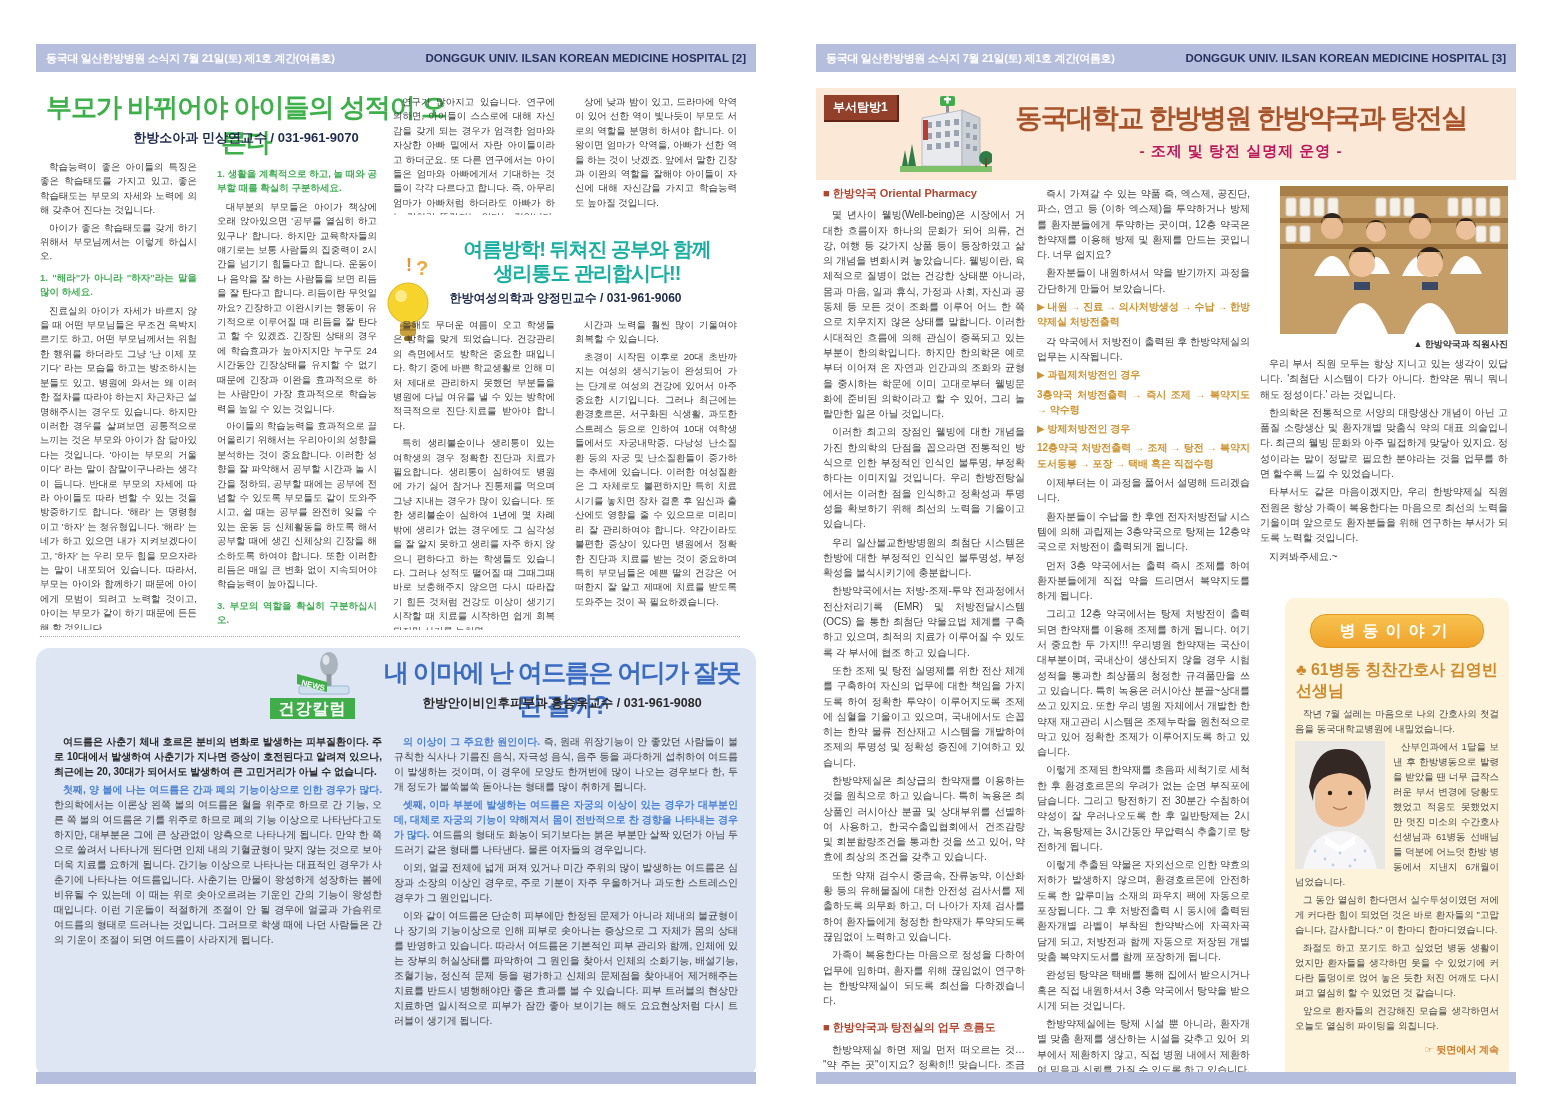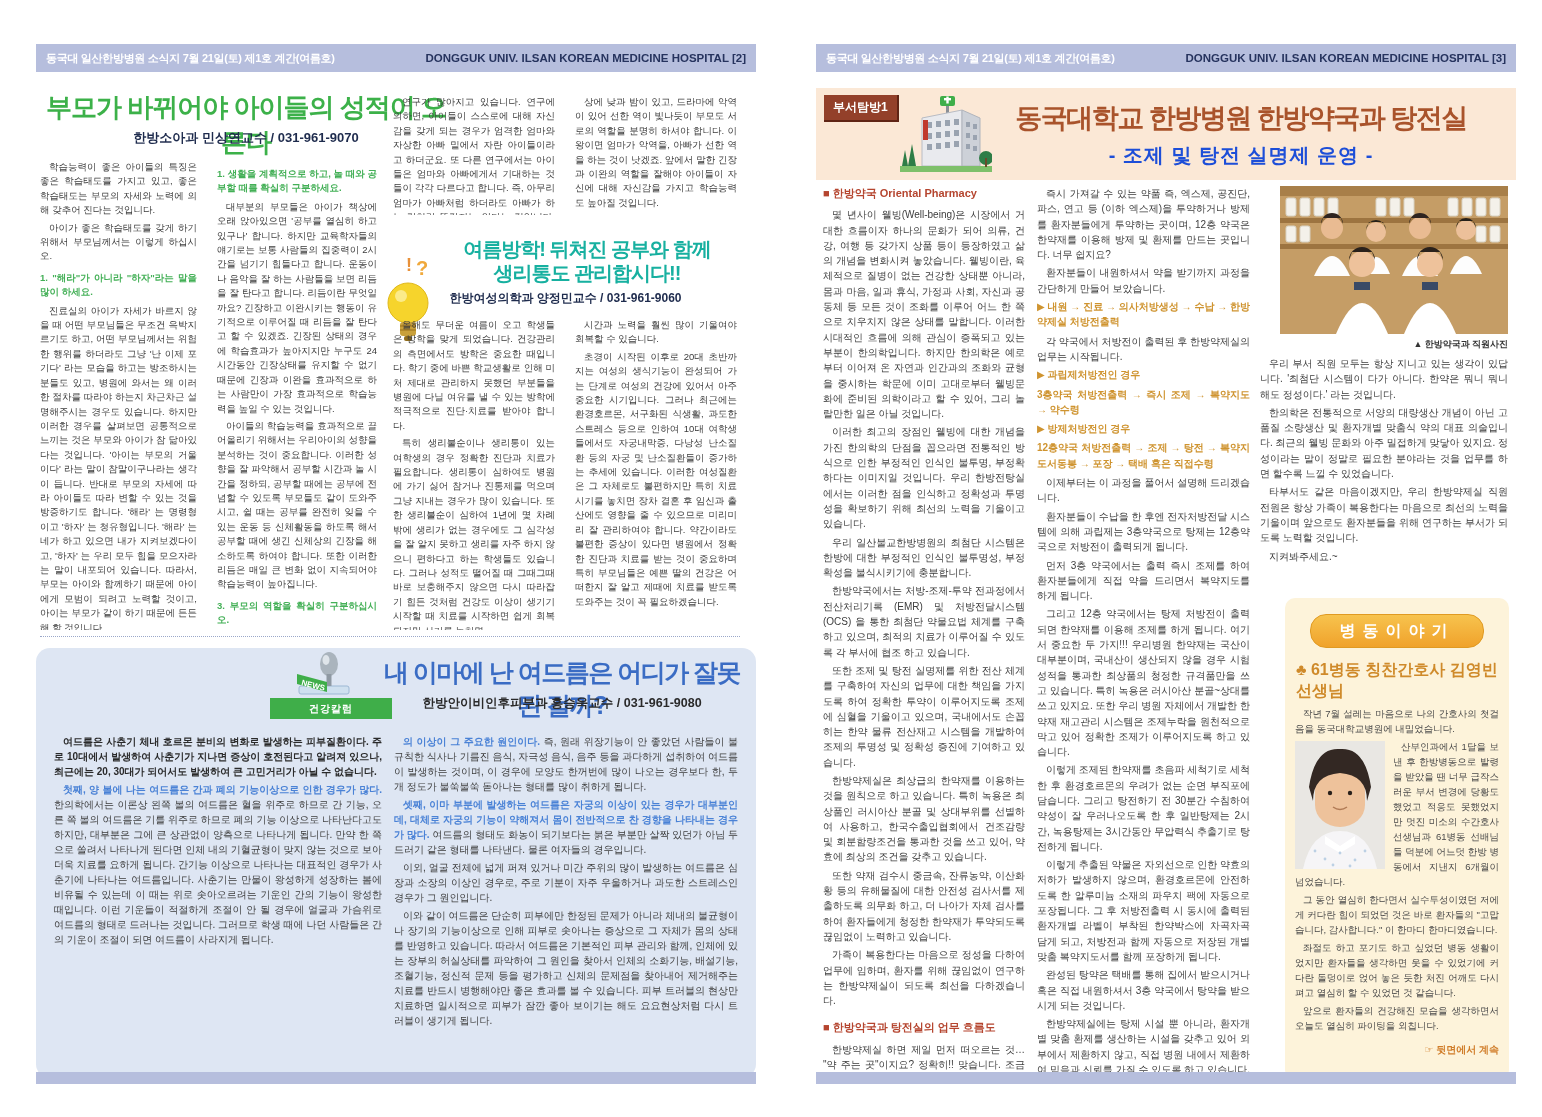--- a/index.html
+++ b/index.html
@@ -21,28 +21,28 @@
   p.fl{color:#cf9430;font-weight:bold;margin:3px 0 4px;}
   span.em{color:#4a82d6;font-weight:bold;}
   
   .a1title{position:absolute;left:0;top:90px;width:420px;text-align:center;font-size:26px;font-weight:bold;color:#3cb149;letter-spacing:-1px;}
   .a1byline{position:absolute;left:0;top:129px;width:420px;text-align:center;font-size:13px;font-weight:bold;color:#1e2b4d;}
   .a2icon{position:absolute;left:350px;top:255px;}
   .a2title{position:absolute;left:398px;top:237px;width:306px;text-align:center;font-size:20px;line-height:24px;font-weight:bold;color:#17b0a0;letter-spacing:-1px;}
   .a2byline{position:absolute;left:357px;top:290px;width:345px;text-align:center;font-size:12px;font-weight:bold;color:#1e2b4d;}
   .dotline{position:absolute;left:4px;top:636px;width:700px;border-top:1px dotted #9aa7c9;}
   .bluebox{position:absolute;left:0;top:648px;width:720px;height:430px;background:#dee6f3;border-radius:14px;}
-  .cbadge{position:absolute;left:234px;top:50px;width:122px;height:21px;background:#3fae49;color:#fff;font-size:10px;font-weight:bold;text-align:center;line-height:21px;letter-spacing:1px;}
+  .cbadge{position:absolute;left:234px;top:50px;width:85px;height:21px;background:#3fae49;color:#fff;font-size:16px;font-weight:bold;text-align:center;line-height:21px;letter-spacing:1px;}
   .ctitle{position:absolute;left:340px;top:8px;width:372px;text-align:center;font-size:25px;font-weight:bold;color:#3a6cc4;letter-spacing:-1.5px;}
   .cbyline{position:absolute;left:340px;top:47px;width:372px;text-align:center;font-size:12.5px;font-weight:bold;color:#2a2a2a;}
   
   .banner{position:absolute;left:0;top:88px;width:700px;height:92px;background:#fbe8d6;}
   .fbadge{position:absolute;left:8px;top:7px;background:#93402a;color:#fff;font-size:12px;font-weight:bold;padding:4px 9px;border-right:2px solid #5f2415;border-bottom:2px solid #5f2415;}
   .ftitle{position:absolute;left:160px;top:12px;width:530px;text-align:center;font-size:27px;font-weight:bold;color:#a9532b;letter-spacing:-1.5px;}
-  .fsub{position:absolute;left:160px;top:54px;width:530px;text-align:center;font-size:20px;font-weight:bold;color:#1d4ed8;letter-spacing:1px;}
+  .fsub{position:absolute;left:160px;top:54px;width:530px;text-align:center;font-size:15px;font-weight:bold;color:#be185d;letter-spacing:1px;}
   .photo{position:absolute;left:464px;top:186px;width:228px;height:148px;overflow:hidden;}
   .pcaption{position:absolute;left:438px;top:338px;width:254px;text-align:right;font-size:9px;font-weight:bold;color:#333;font-family:Liberation Serif, serif;}
   .wardbox{position:absolute;left:469px;top:598px;width:224px;height:482px;background:#fdf3da;border-radius:10px;box-sizing:border-box;padding:12px 10px 10px;overflow:hidden;}
   .wardbtn{display:block;margin:4px auto 12px;width:172px;height:32px;background:linear-gradient(#f7c34e,#f0a22b);border-radius:16px;color:#fff;font-size:16px;font-weight:bold;text-align:center;line-height:32px;letter-spacing:7px;border:1px solid #e09a22;}
   .wardhead{color:#cf8a2a;font-weight:bold;font-size:16px;margin:0 1px 4px;}
   .wardtext{font-size:9.5px;line-height:15px;color:#4a4a4a;text-align:justify;}
   .wardtext p{margin:0 0 3px;text-indent:8px;}
   .nursephoto{float:left;width:90px;height:128px;margin:2px 8px 4px 0;}
   .wardmore{text-align:right;color:#d07c28;font-weight:bold;font-size:10px;margin-top:10px;}
 </style>

